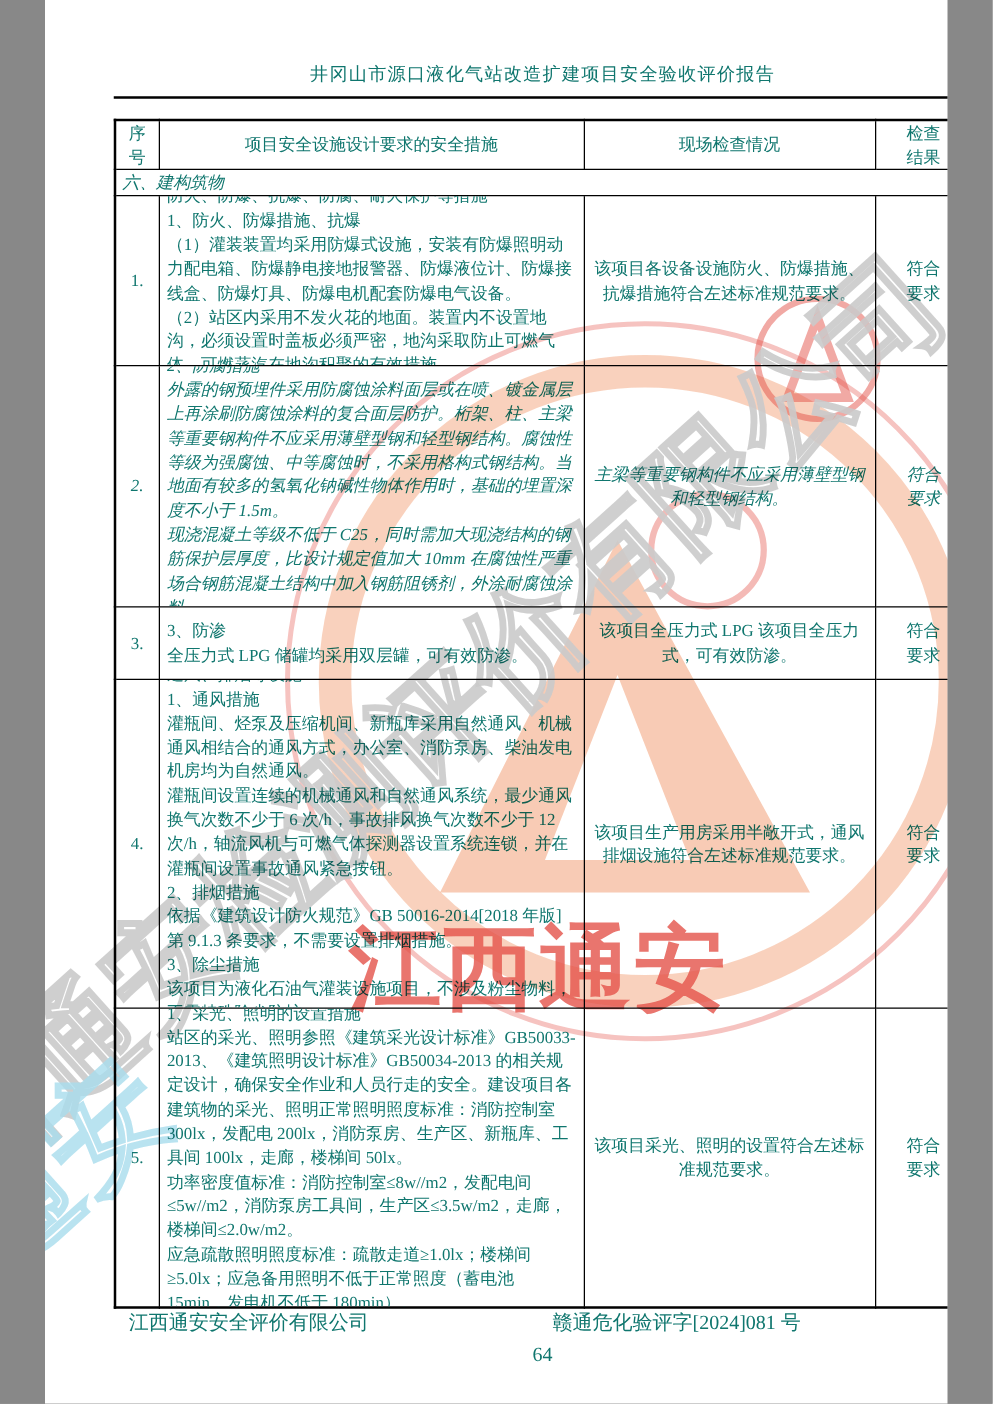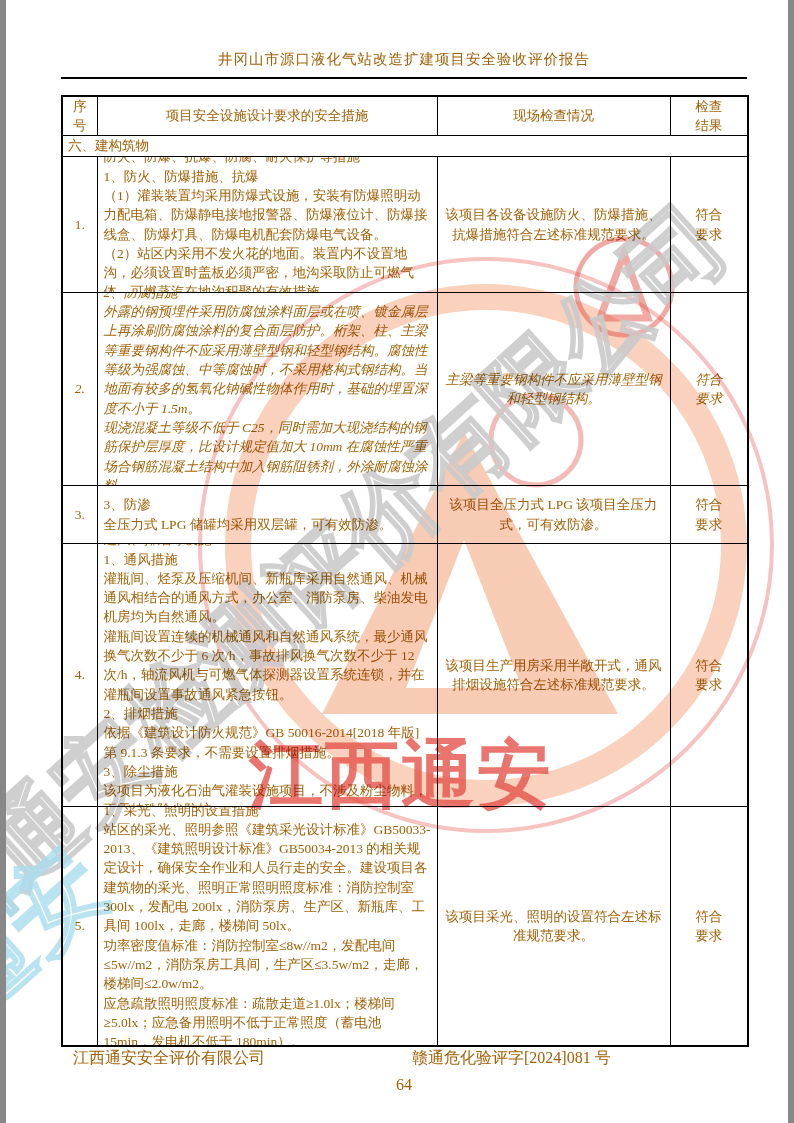--- a/index.html
+++ b/index.html
@@ -1,20 +1,20 @@
 <!DOCTYPE html>
 <html><head>
 <meta charset="utf-8">
 <style>
   html,body{margin:0;padding:0;background:#888;}
   .page{
-    position:relative; width:782px; height:1123px; margin:0 auto;
+    position:relative; width:722px; height:1123px; margin:0 auto;
     background:#ffffff; overflow:hidden;
     font-family:"Liberation Serif","DejaVu Serif",serif;
-    color:#a16207;
+    color:#0f766e;
   }
   .doc-title{
     position:absolute; left:55px; top:50px; width:686px;
     text-align:center; font-size:14.5px; letter-spacing:1px;
   }
   .title-rule{
     position:absolute; left:55px; top:77px; width:686px; height:2px; background:#000;
   }
   table.main{
     position:absolute; left:55px; top:95px; width:686px;
@@ -25,21 +25,21 @@
   table.main td{ border:1px solid #000; padding:0; vertical-align:middle; }
   .cw{
     box-sizing:border-box; padding:1px 6px; overflow:hidden;
     display:flex; flex-direction:column; justify-content:center;
     line-height:19.3px;
   }
   .cw span{ white-space:pre-wrap; }
   .c-no .cw, .c-result .cw, .c-head .cw{ align-items:center; text-align:center; }
   .c-insp .cw{ align-items:flex-end; text-align:center; }
   .c-meas .cw{ justify-content:center; text-align:left; }
-  .c-sect .cw{ justify-content:center; text-align:left; padding-left:5px;}
+  .c-sect .cw{ justify-content:center; text-align:left; padding-left:5px;font-style:italic;}
   tr.hr  .cw{height:38px;}
   tr.sr  .cw{height:20px;}
   tr.r1  .cw{height:135px;}
   tr.r2  .cw{height:192px;font-style:italic;}
   tr.r3  .cw{height:57px;}
   tr.r4  .cw{height:262px;}
   tr.r5  .cw{height:238px;}
   .footer{
     position:absolute; left:55px; top:1048px; width:686px;
     display:grid; grid-template-columns:1fr auto 1fr;

